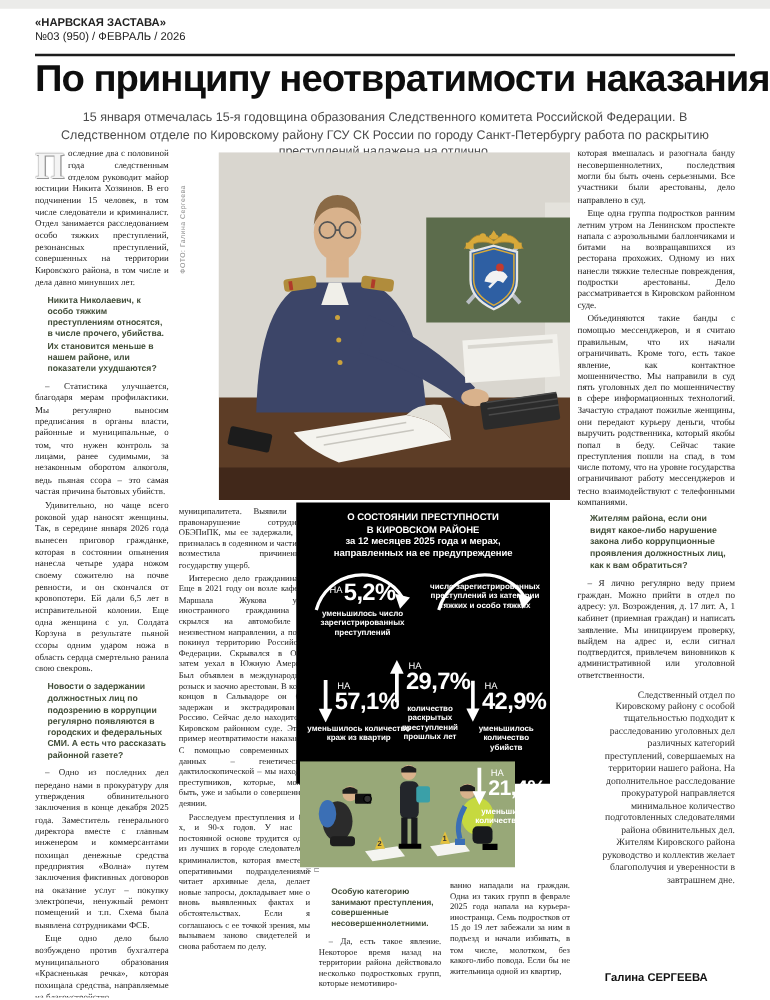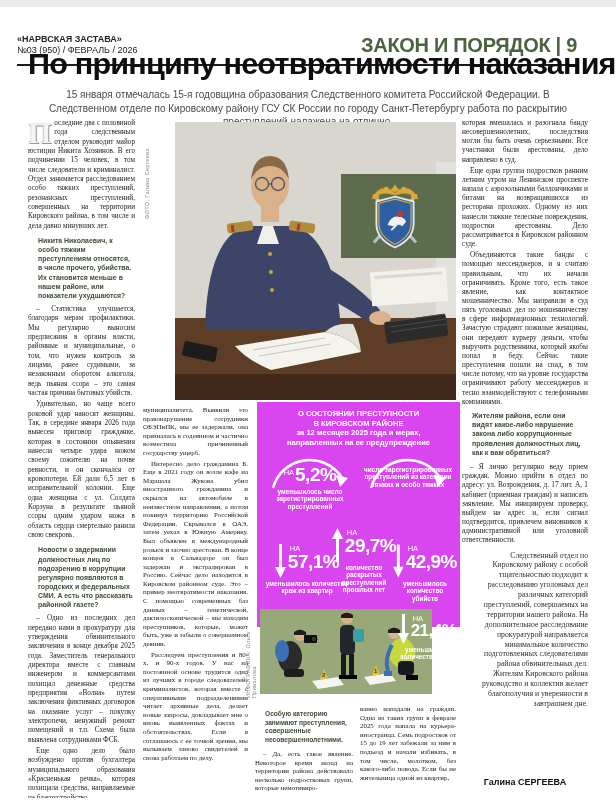--- a/index.html
+++ b/index.html
@@ -1,21 +1,21 @@
 <!DOCTYPE html>
 <html lang="ru"><head>
 <meta charset="utf-8">
 <style>
   html,body{margin:0;padding:0;}
   body{width:616px;height:800px;background:#ffffff;font-family:"Liberation Serif",serif;color:#222;overflow:hidden;}
   .page{position:relative;width:616px;height:800px;background:#fff;}
   .topstrip{position:absolute;left:0;top:0;width:616px;height:7px;background:#ebebe9;}
 
   
-  .hdr{position:absolute;left:17px;top:13px;width:560px;height:30px;border-bottom:2px solid #1c1c1c;margin-top:21px;}
+  .hdr{position:absolute;left:28px;top:13px;width:560px;height:30px;border-bottom:2px solid #1c1c1c;}
   .mast{position:absolute;left:0;top:0;font-family:"Liberation Sans",sans-serif;font-size:9px;line-height:11px;color:#222;}
   .mast .m1{font-weight:bold;}
   .section{position:absolute;right:0;top:0;font-family:"Liberation Sans",sans-serif;font-weight:bold;font-size:20px;letter-spacing:-0.3px;color:#4c6140;}
 
   .headline{position:absolute;left:28px;top:47px;width:560px;margin:0;font-family:"Liberation Sans",sans-serif;font-weight:bold;font-size:30px;letter-spacing:-0.8px;color:#0e0e0e;white-space:nowrap;transform:scaleX(1.02);transform-origin:left;}
   .lede{position:absolute;left:40px;top:88px;width:536px;margin:0;font-family:"Liberation Sans",sans-serif;font-size:10px;line-height:13.5px;color:#4a4a4a;text-align:center;}
 
   
   .col{position:absolute;overflow:hidden;}
   .col p.para{margin:0 0 2px;text-align:justify;text-indent:8px;}
@@ -32,21 +32,21 @@
 
   
   .vcredit{position:absolute;writing-mode:vertical-rl;transform:rotate(180deg);font-family:"Liberation Sans",sans-serif;font-size:5.5px;letter-spacing:.4px;color:#8a8a8a;}
   .photo-credit{left:144px;top:124px;height:95px;}
   .ig-credit{left:245px;top:598px;height:100px;}
 
   
   .photo{position:absolute;left:175px;top:122px;width:281px;height:278px;background:#d9d6cf;overflow:hidden;}
 
   
-  .infographic{position:absolute;left:257px;top:402px;width:203px;height:225px;background:#d946ef;color:#fff;font-family:"Liberation Sans",sans-serif;}
+  .infographic{position:absolute;left:237px;top:402px;width:203px;height:225px;background:#000000;color:#fff;font-family:"Liberation Sans",sans-serif;}
   .ig-title{position:absolute;left:0;top:7px;width:100%;text-align:center;font-weight:bold;font-size:7.6px;line-height:9.6px;white-space:pre-line;}
   .stat{position:absolute;text-align:center;z-index:2;}
   .stat .na{font-size:7.5px;font-weight:normal;vertical-align:6px;margin-right:1px;}
   .stat b{font-size:19px;letter-spacing:-0.5px;}
   .stat .lbl{font-size:6.4px;line-height:7.4px;font-weight:bold;margin-top:2px;}
   .arc-stat svg.arc{display:block;margin:0 auto -26px;}
   .dstat{display:flex;justify-content:center;align-items:flex-start;gap:2px;}
   .dstat .txt{text-align:left;}
   .dstat .txt .na{display:block;font-size:7.5px;vertical-align:0;margin:0 0 -2px 2px;}
   .ig-illu{position:absolute;left:3px;top:207px;width:172px;height:85px;z-index:1;}
@@ -55,21 +55,20 @@
 <body>
 
 <div class="page">
   <div class="topstrip"></div>
 
   <div class="hdr">
     <div class="mast">
       <div class="m1">«НАРВСКАЯ ЗАСТАВА»</div>
       <div class="m2">№03 (950) / ФЕВРАЛЬ / 2026</div>
     </div>
-    <div class="section">ЗАКОН И ПОРЯДОК | 9</div>
   </div>
 
   <h1 class="headline">По принципу неотвратимости наказания</h1>
   <p class="lede">15 января отмечалась 15-я годовщина образования Следственного комитета Российской Федерации. В Следственном отделе по Кировскому району ГСУ СК России по городу Санкт-Петербургу работа по раскрытию преступлений налажена на отлично.</p>
 
   <div class="vcredit photo-credit">ФОТО: Галина Сергеева</div>
 
   <div class="photo">
     <svg width="281" height="278" viewBox="0 0 281 278">
       <rect x="0" y="0" width="281" height="278" fill="#d9d6cf"></rect>

